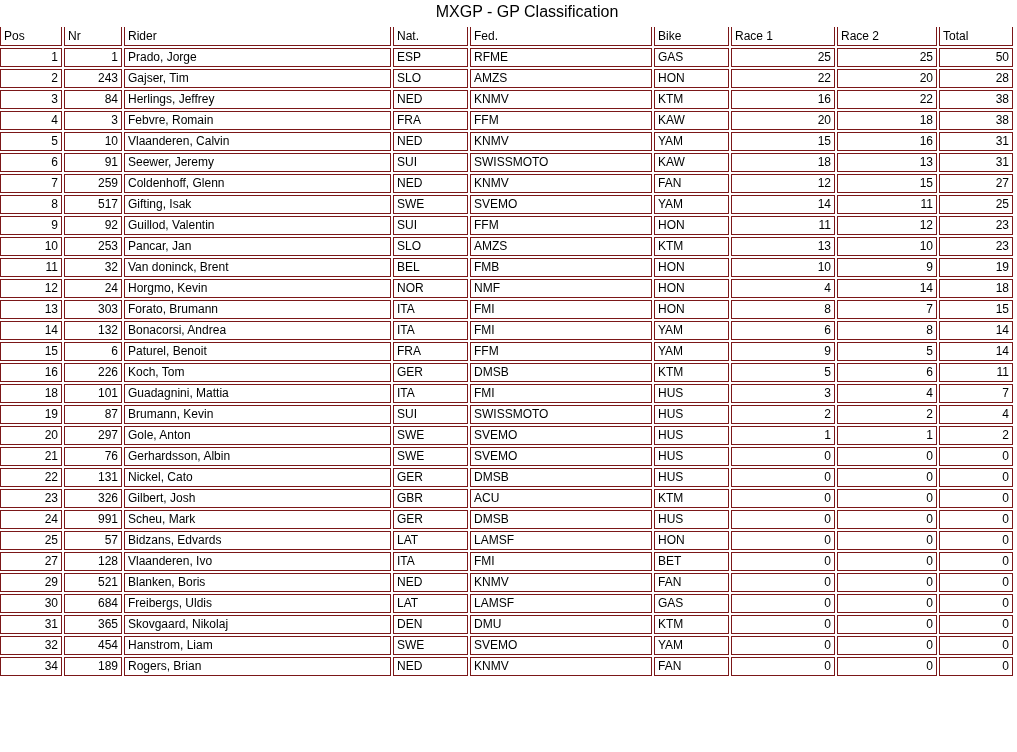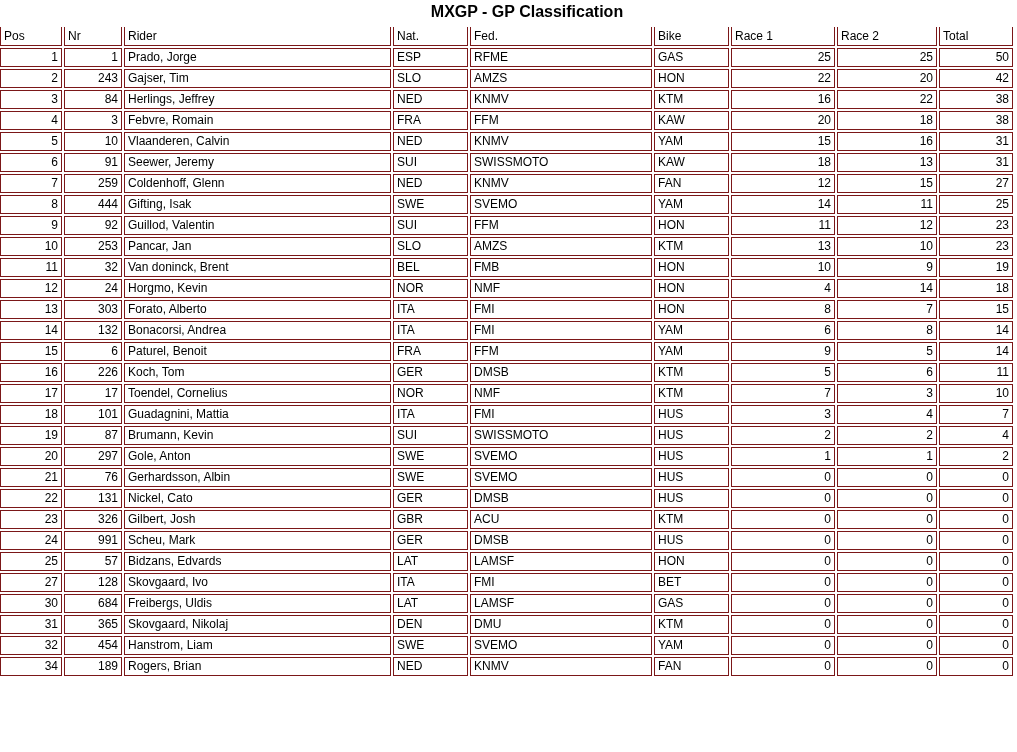--- a/index.html
+++ b/index.html
@@ -11,21 +11,21 @@
     width: 1017px;
     height: 752px;
     overflow: hidden;
     font-family: "Liberation Sans", sans-serif;
     color: #000;
   }
   .page-title {
     margin: 3px 0 4px 0;
     text-align: center;
     font-size: 16px;
-    font-weight: bold;
+    font-weight: normal;
     color: #000;
     padding-left: 37px;
   }
   table.results {
     border-spacing: 2px;
     border-collapse: separate;
     margin-left: -2px;
     table-layout: fixed;
   }
   table.results th,
@@ -93,21 +93,21 @@
       </tr>
       <tr>
         <td class="align-right">2</td>
         <td class="align-right">243</td>
         <td class="align-left">Gajser, Tim</td>
         <td class="align-left">SLO</td>
         <td class="align-left">AMZS</td>
         <td class="align-left">HON</td>
         <td class="align-right">22</td>
         <td class="align-right">20</td>
-        <td class="align-right">42</td>
+        <td class="align-right">28</td>
       </tr>
       <tr>
         <td class="align-right">3</td>
         <td class="align-right">84</td>
         <td class="align-left">Herlings, Jeffrey</td>
         <td class="align-left">NED</td>
         <td class="align-left">KNMV</td>
         <td class="align-left">KTM</td>
         <td class="align-right">16</td>
         <td class="align-right">22</td>
@@ -152,21 +152,21 @@
         <td class="align-left">Coldenhoff, Glenn</td>
         <td class="align-left">NED</td>
         <td class="align-left">KNMV</td>
         <td class="align-left">FAN</td>
         <td class="align-right">12</td>
         <td class="align-right">15</td>
         <td class="align-right">27</td>
       </tr>
       <tr>
         <td class="align-right">8</td>
-        <td class="align-right">444</td>
+        <td class="align-right">517</td>
         <td class="align-left">Gifting, Isak</td>
         <td class="align-left">SWE</td>
         <td class="align-left">SVEMO</td>
         <td class="align-left">YAM</td>
         <td class="align-right">14</td>
         <td class="align-right">11</td>
         <td class="align-right">25</td>
       </tr>
       <tr>
         <td class="align-right">9</td>
@@ -208,21 +208,21 @@
         <td class="align-left">NOR</td>
         <td class="align-left">NMF</td>
         <td class="align-left">HON</td>
         <td class="align-right">4</td>
         <td class="align-right">14</td>
         <td class="align-right">18</td>
       </tr>
       <tr>
         <td class="align-right">13</td>
         <td class="align-right">303</td>
-        <td class="align-left">Forato, Alberto</td>
+        <td class="align-left">Forato, Brumann</td>
         <td class="align-left">ITA</td>
         <td class="align-left">FMI</td>
         <td class="align-left">HON</td>
         <td class="align-right">8</td>
         <td class="align-right">7</td>
         <td class="align-right">15</td>
       </tr>
       <tr>
         <td class="align-right">14</td>
         <td class="align-right">132</td>
@@ -250,31 +250,20 @@
         <td class="align-right">226</td>
         <td class="align-left">Koch, Tom</td>
         <td class="align-left">GER</td>
         <td class="align-left">DMSB</td>
         <td class="align-left">KTM</td>
         <td class="align-right">5</td>
         <td class="align-right">6</td>
         <td class="align-right">11</td>
       </tr>
       <tr>
-        <td class="align-right">17</td>
-        <td class="align-right">17</td>
-        <td class="align-left">Toendel, Cornelius</td>
-        <td class="align-left">NOR</td>
-        <td class="align-left">NMF</td>
-        <td class="align-left">KTM</td>
-        <td class="align-right">7</td>
-        <td class="align-right">3</td>
-        <td class="align-right">10</td>
-      </tr>
-      <tr>
         <td class="align-right">18</td>
         <td class="align-right">101</td>
         <td class="align-left">Guadagnini, Mattia</td>
         <td class="align-left">ITA</td>
         <td class="align-left">FMI</td>
         <td class="align-left">HUS</td>
         <td class="align-right">3</td>
         <td class="align-right">4</td>
         <td class="align-right">7</td>
       </tr>
@@ -351,24 +340,35 @@
         <td class="align-left">LAT</td>
         <td class="align-left">LAMSF</td>
         <td class="align-left">HON</td>
         <td class="align-right">0</td>
         <td class="align-right">0</td>
         <td class="align-right">0</td>
       </tr>
       <tr>
         <td class="align-right">27</td>
         <td class="align-right">128</td>
-        <td class="align-left">Skovgaard, Ivo</td>
+        <td class="align-left">Vlaanderen, Ivo</td>
         <td class="align-left">ITA</td>
         <td class="align-left">FMI</td>
         <td class="align-left">BET</td>
+        <td class="align-right">0</td>
+        <td class="align-right">0</td>
+        <td class="align-right">0</td>
+      </tr>
+      <tr>
+        <td class="align-right">29</td>
+        <td class="align-right">521</td>
+        <td class="align-left">Blanken, Boris</td>
+        <td class="align-left">NED</td>
+        <td class="align-left">KNMV</td>
+        <td class="align-left">FAN</td>
         <td class="align-right">0</td>
         <td class="align-right">0</td>
         <td class="align-right">0</td>
       </tr>
       <tr>
         <td class="align-right">30</td>
         <td class="align-right">684</td>
         <td class="align-left">Freibergs, Uldis</td>
         <td class="align-left">LAT</td>
         <td class="align-left">LAMSF</td>

